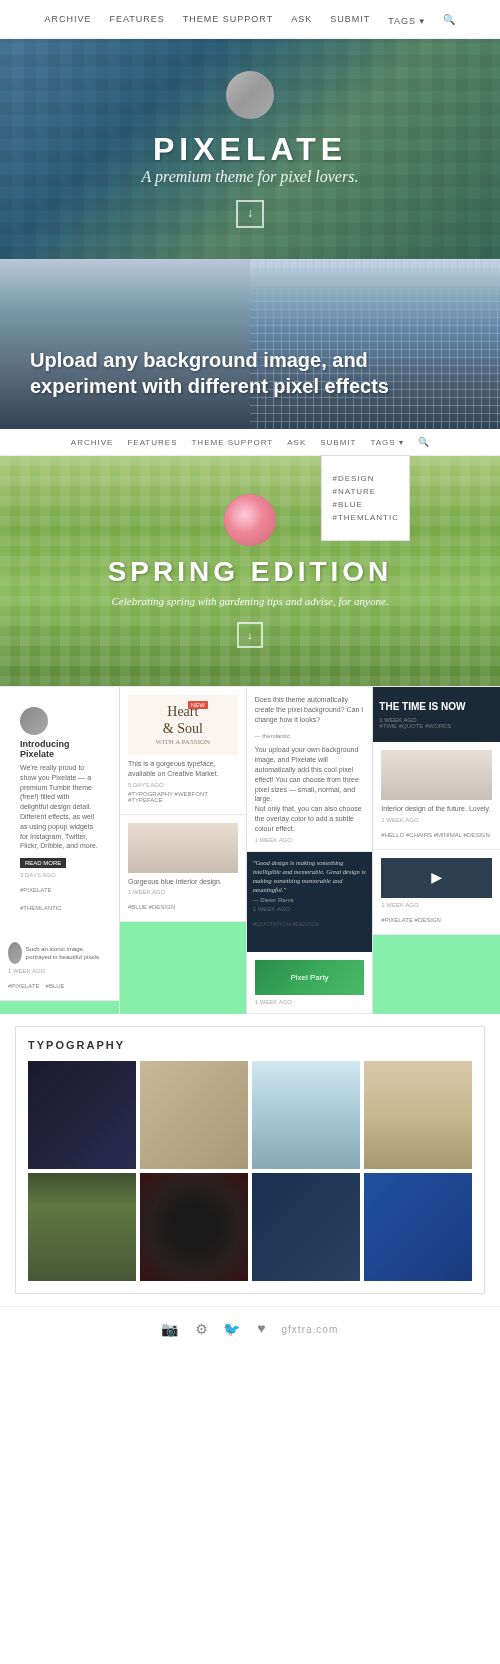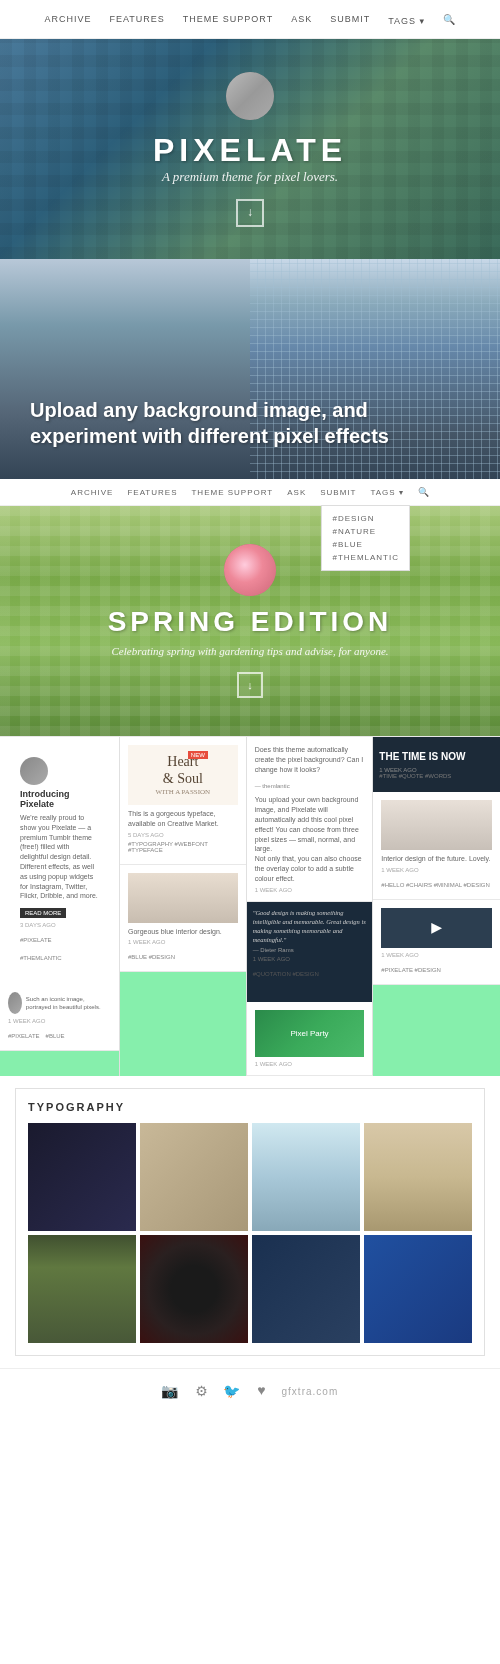--- a/index.html
+++ b/index.html
@@ -65,40 +65,40 @@
       font-size: 32px;
       font-weight: 700;
       color: #fff;
       letter-spacing: 5px;
       text-align: center;
       font-family: Arial, sans-serif;
       position: relative; z-index: 2;
       text-shadow: 1px 1px 3px rgba(0,0,0,0.3);
     }
     .hero-subtitle {
-      font-size: 13px;
+      font-size: 16px;
       color: rgba(255,255,255,0.9);
       font-style: italic;
       position: relative; z-index: 2;
     }
     .hero-down-btn {
       margin-top: 14px;
       width: 28px; height: 28px;
       border: 2px solid rgba(255,255,255,0.7);
       display: flex; align-items: center; justify-content: center;
       color: rgba(255,255,255,0.9);
       font-size: 12px;
       cursor: pointer;
       position: relative; z-index: 2;
     }
 
     
     .mountain-section {
       width: 500px;
-      height: 220px;
+      height: 170px;
       background: linear-gradient(180deg, #c8d8e8 0%, #8aaabb 20%, #6688aa 40%, #445566 80%, #334455 100%);
       position: relative;
       overflow: hidden;
       display: flex;
       align-items: flex-end;
       padding-bottom: 30px;
     }
     .mountain-pixel-left {
       position: absolute; left: 0; top: 0; bottom: 0; width: 50%;
       background: linear-gradient(180deg, #b8c8d8 0%, #7899aa 30%, #556677 70%, #334455 100%);
@@ -139,21 +139,21 @@
       color: #666;
       text-decoration: none;
       font-family: Arial, sans-serif;
     }
     .spring-tags-menu {
       position: absolute;
       top: 26px;
       right: 90px;
       background: #fff;
       border: 1px solid #ddd;
-      padding: 6px 10px;
+      padding: 16px 10px;
       z-index: 20;
       min-width: 80px;
     }
     .spring-tags-menu a {
       display: block;
       padding: 2px 0;
       font-size: 8px;
       color: #666;
       text-decoration: none;
       font-family: Arial, sans-serif;
@@ -561,21 +561,21 @@
       <div class="blog-card-text">Not only that, you can also choose the overlay color to add a subtle colour effect.</div>
       <div class="blog-card-meta">1 WEEK AGO</div>
     </div>
     <div class="dark-quote-card">
       <div class="dark-quote-text">"Good design is making something intelligible and memorable. Great design is making something memorable and meaningful."</div>
       <div class="dark-quote-author">— Dieter Rams</div>
       <div class="blog-card-meta" style="color:#666;">1 WEEK AGO</div>
       <div class="blog-card-tag" style="color:#555;">#QUOTATION #DESIGN</div>
     </div>
     <div class="blog-card">
-      <div style="height:47px;background:linear-gradient(135deg,#2a8a4a,#3aaa5a,#4aba6a);display:flex;align-items:center;justify-content:center;margin-bottom:4px;">
+      <div style="height:35px;background:linear-gradient(135deg,#2a8a4a,#3aaa5a,#4aba6a);display:flex;align-items:center;justify-content:center;margin-bottom:4px;">
         <span style="color:#fff;font-size:8px;font-family:Arial;">Pixel Party</span>
       </div>
       <div class="blog-card-meta">1 WEEK AGO</div>
     </div>
   </div>
 
   <div class="blog-col">
     <div class="the-time-card">
       <div class="the-time-text">THE TIME IS NOW</div>
       <div class="blog-card-meta" style="color:#888;margin-top:4px;">1 WEEK AGO</div>

